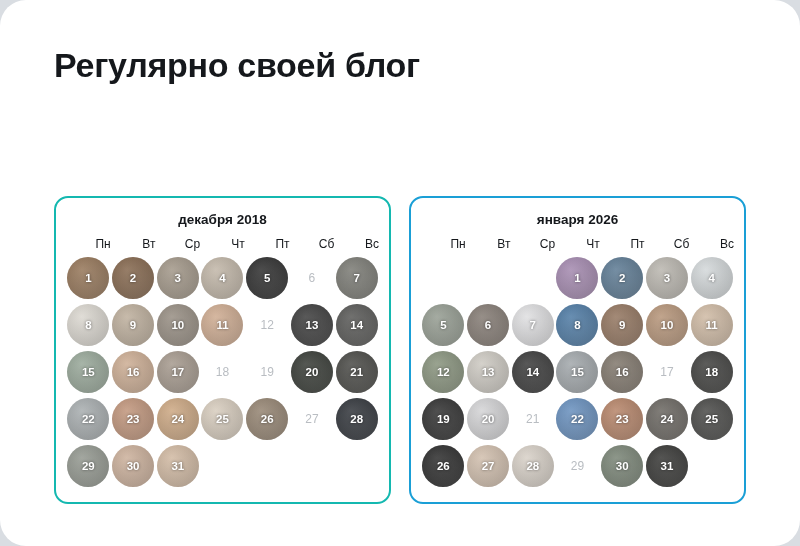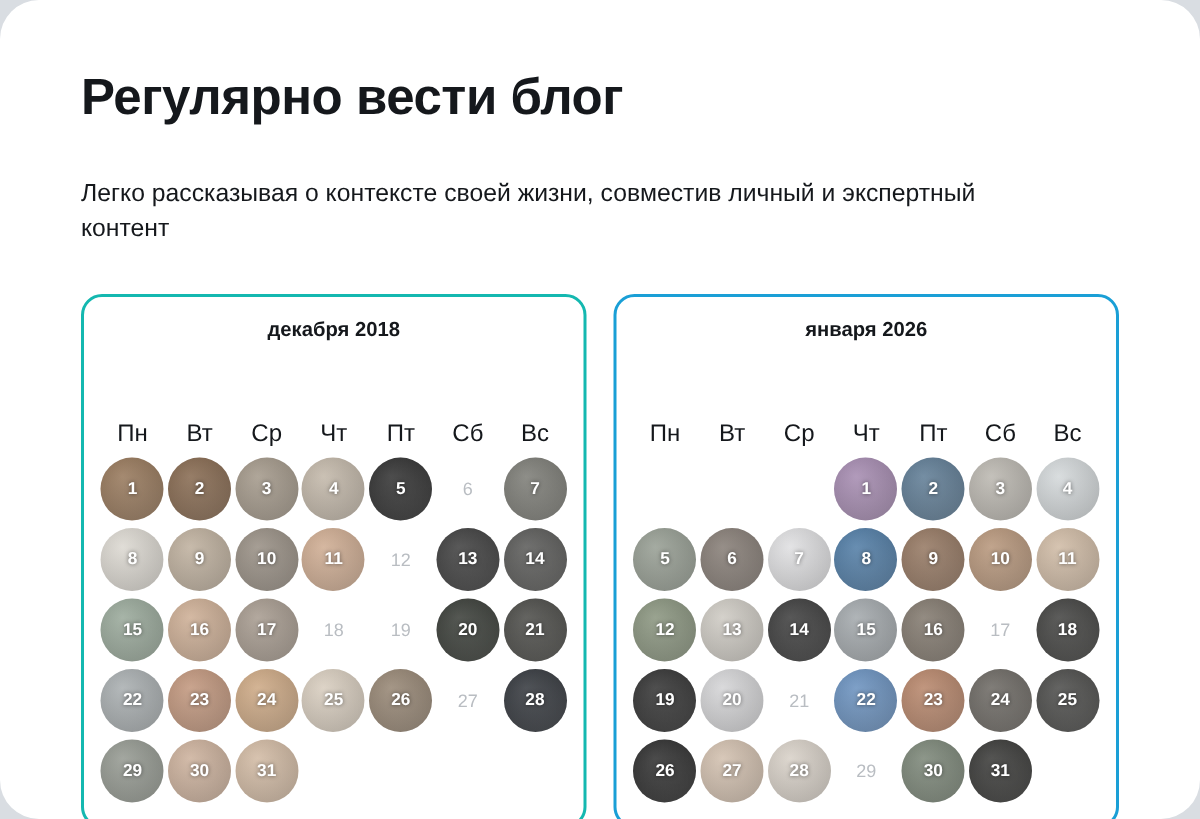--- a/index.html
+++ b/index.html
@@ -56,25 +56,24 @@
     font-weight: bold;
     color: #15181c;
     margin: 4px 0 10px 0;
   }
   .dow {
     display: grid;
     grid-template-columns: repeat(7, 1fr);
     margin-bottom: 5px;
   }
   .dow span {
-    text-align: center;
-    font-size: 16px;
+    text-align: right;
+    font-size: 12px;
     color: #15181c;
     font-weight: 500;
-    margin-top: 44px;
   }
   .grid {
     display: grid;
     grid-template-columns: repeat(7, 1fr);
     row-gap: 3px;
   }
   .cell {
     height: 44px;
     display: flex;
     align-items: center;
@@ -102,22 +101,21 @@
     left: 0; top: 0; right: 0; bottom: 0;
     background: radial-gradient(circle at 35% 30%, rgba(255,255,255,0.16), rgba(0,0,0,0.22));
     z-index: 2;
   }
 </style>
 </head>
 <body>
 
 <div class="slide">
 
-  <div class="title">Регулярно вести блог</div>
-  <div class="subtitle">Легко рассказывая о контексте своей жизни, совместив личный и экспертный контент</div>
+  <div class="title">Регулярно своей блог</div>
 
   <div class="calendars">
 
     <div class="cal left" style="border-color: rgb(20, 184, 176);">
       <div class="cal-title">декабря 2018</div>
       <div class="dow">
         <span>Пн</span>
         <span>Вт</span>
         <span>Ср</span>
         <span>Чт</span>

